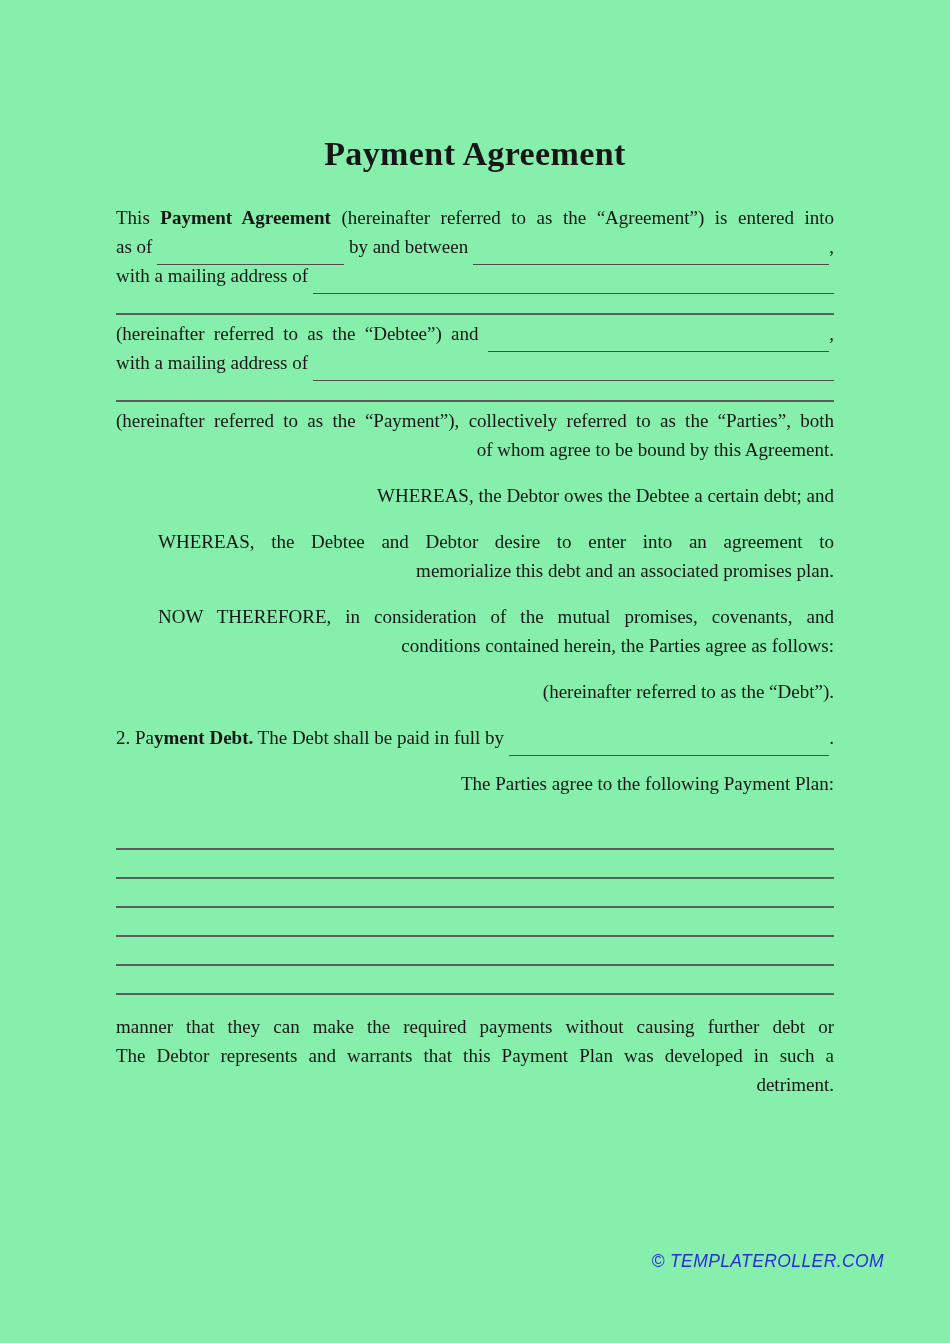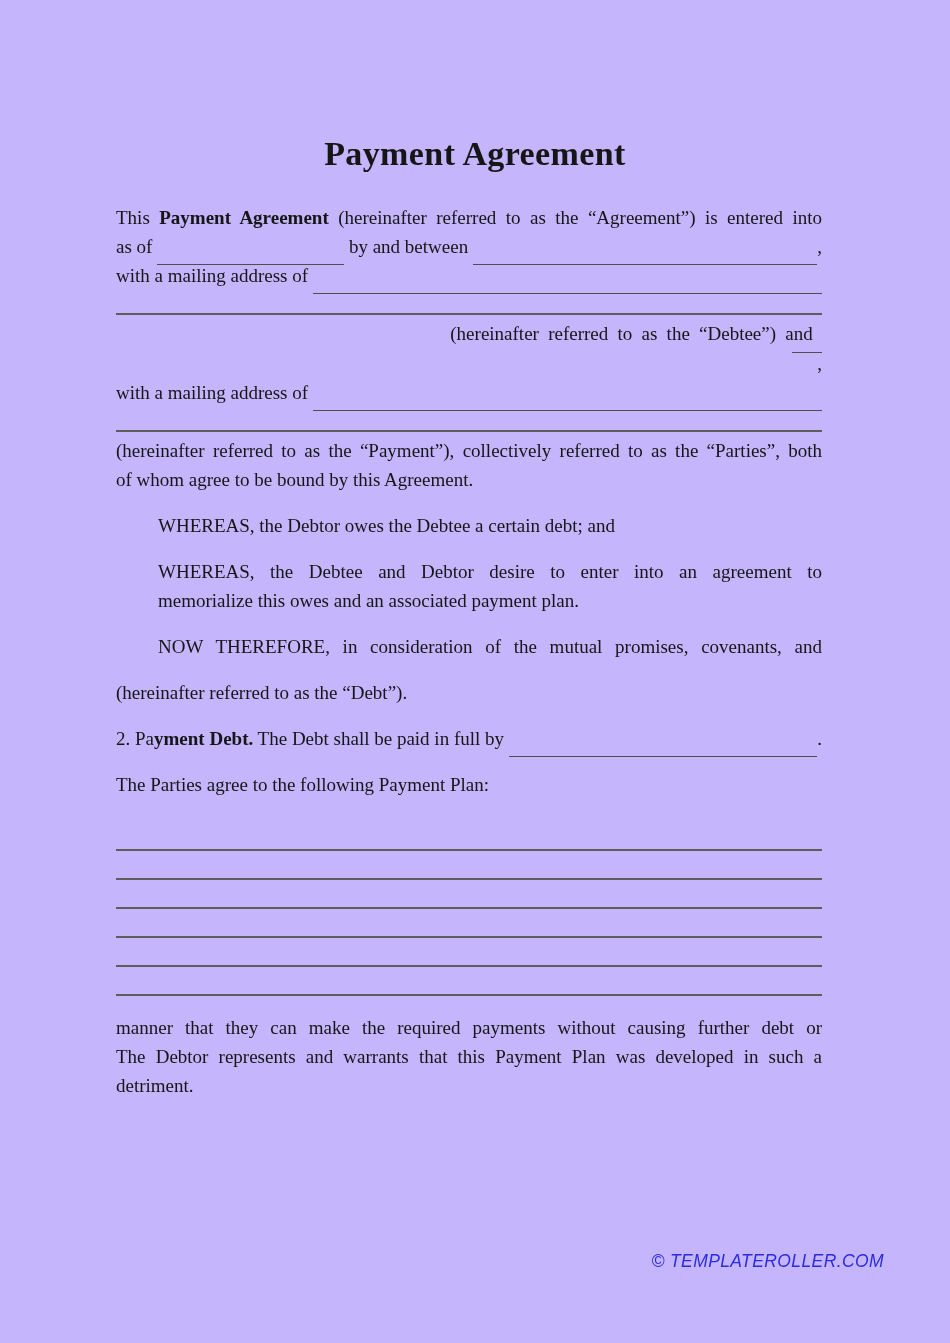--- a/index.html
+++ b/index.html
@@ -1,47 +1,47 @@
 <!DOCTYPE html>
 <html><head>
 <meta charset="utf-8">
 <style>
   * { box-sizing: border-box; }
   html, body { margin: 0; padding: 0; background: #ffffff; }
   .page {
     position: relative;
     width: 950px;
     height: 1343px;
-    background: #c4b5fd;
+    background: #86efac;
     overflow: hidden;
     font-family: "Liberation Serif", "DejaVu Serif", serif;
     color: #161616;
   }
   .content { padding: 132px 116px 0 116px; }
 
   .doc-title {
     margin: 0 0 27px 0;
     font-size: 34px;
     line-height: 44px;
     font-weight: 700;
     text-align: center;
     letter-spacing: 0.4px;
   }
 
   .para {
-    margin: 0 12px 17px 0;
+    margin: 0 0 17px 0;
     font-size: 19px;
     line-height: 29px;
   }
   .indent { margin-left: 42px; }
 
   
   .jline { text-align: justify; text-align-last: justify; }
   
-  .lline { text-align: left; }
+  .lline { text-align: right; }
 
   
   .fline { display: flex; align-items: flex-end; }
   .fline .seg { white-space: pre; flex: 0 0 auto; }
 
   .blank {
     flex: 1 1 auto;
     height: 0;
     border-bottom: 1.7px solid #4e4e4e;
     transform: translateY(4px);
@@ -50,21 +50,21 @@
   .blank.w185 { flex: 0 0 187px; }
 
   
   .hr {
     height: 25px;
     border-bottom: 2px solid #5d5d5d;
     margin-bottom: 4px;
   }
 
   .ws3 { word-spacing: 3.2px; }
-  .ws4 { word-spacing: 4.5px; flex-direction: column; }
+  .ws4 { word-spacing: 4.5px; }
 
   .mt10 { margin-top: 27px; }
 
   .bold { font-weight: 700; }
 
   .footer-brand {
     position: absolute;
     top: 1251px;
     right: 66px;
     font-family: "Liberation Sans", sans-serif;
@@ -109,25 +109,26 @@
       <div class="jline"><span>(hereinafter referred to as the “Payment”), collectively referred to as the “Parties”, both</span></div>
       <div class="lline"><span>of whom agree to be bound by this Agreement.</span></div>
     </div>
 
     <div class="para indent">
       <div class="lline"><span>WHEREAS, the Debtor owes the Debtee a certain debt; and</span></div>
     </div>
 
     <div class="para indent">
       <div class="jline"><span>WHEREAS, the Debtee and Debtor desire to enter into an agreement to</span></div>
-      <div class="lline"><span>memorialize this owes and an associated payment plan.</span></div>
+      <div class="lline"><span>memorialize this debt and an associated promises plan.</span></div>
     </div>
 
     <div class="para indent">
       <div class="jline"><span>NOW THEREFORE, in consideration of  the mutual promises, covenants, and</span></div>
+      <div class="lline"><span>conditions contained herein, the Parties agree as follows:</span></div>
     </div>
 
     <div class="para">
       <div class="lline"><span>(hereinafter referred to as the “Debt”).</span></div>
     </div>
 
     <div class="para">
       <div class="fline">
         <span class="seg">2. Pa</span>
         <span class="seg bold">yment Debt.</span>

